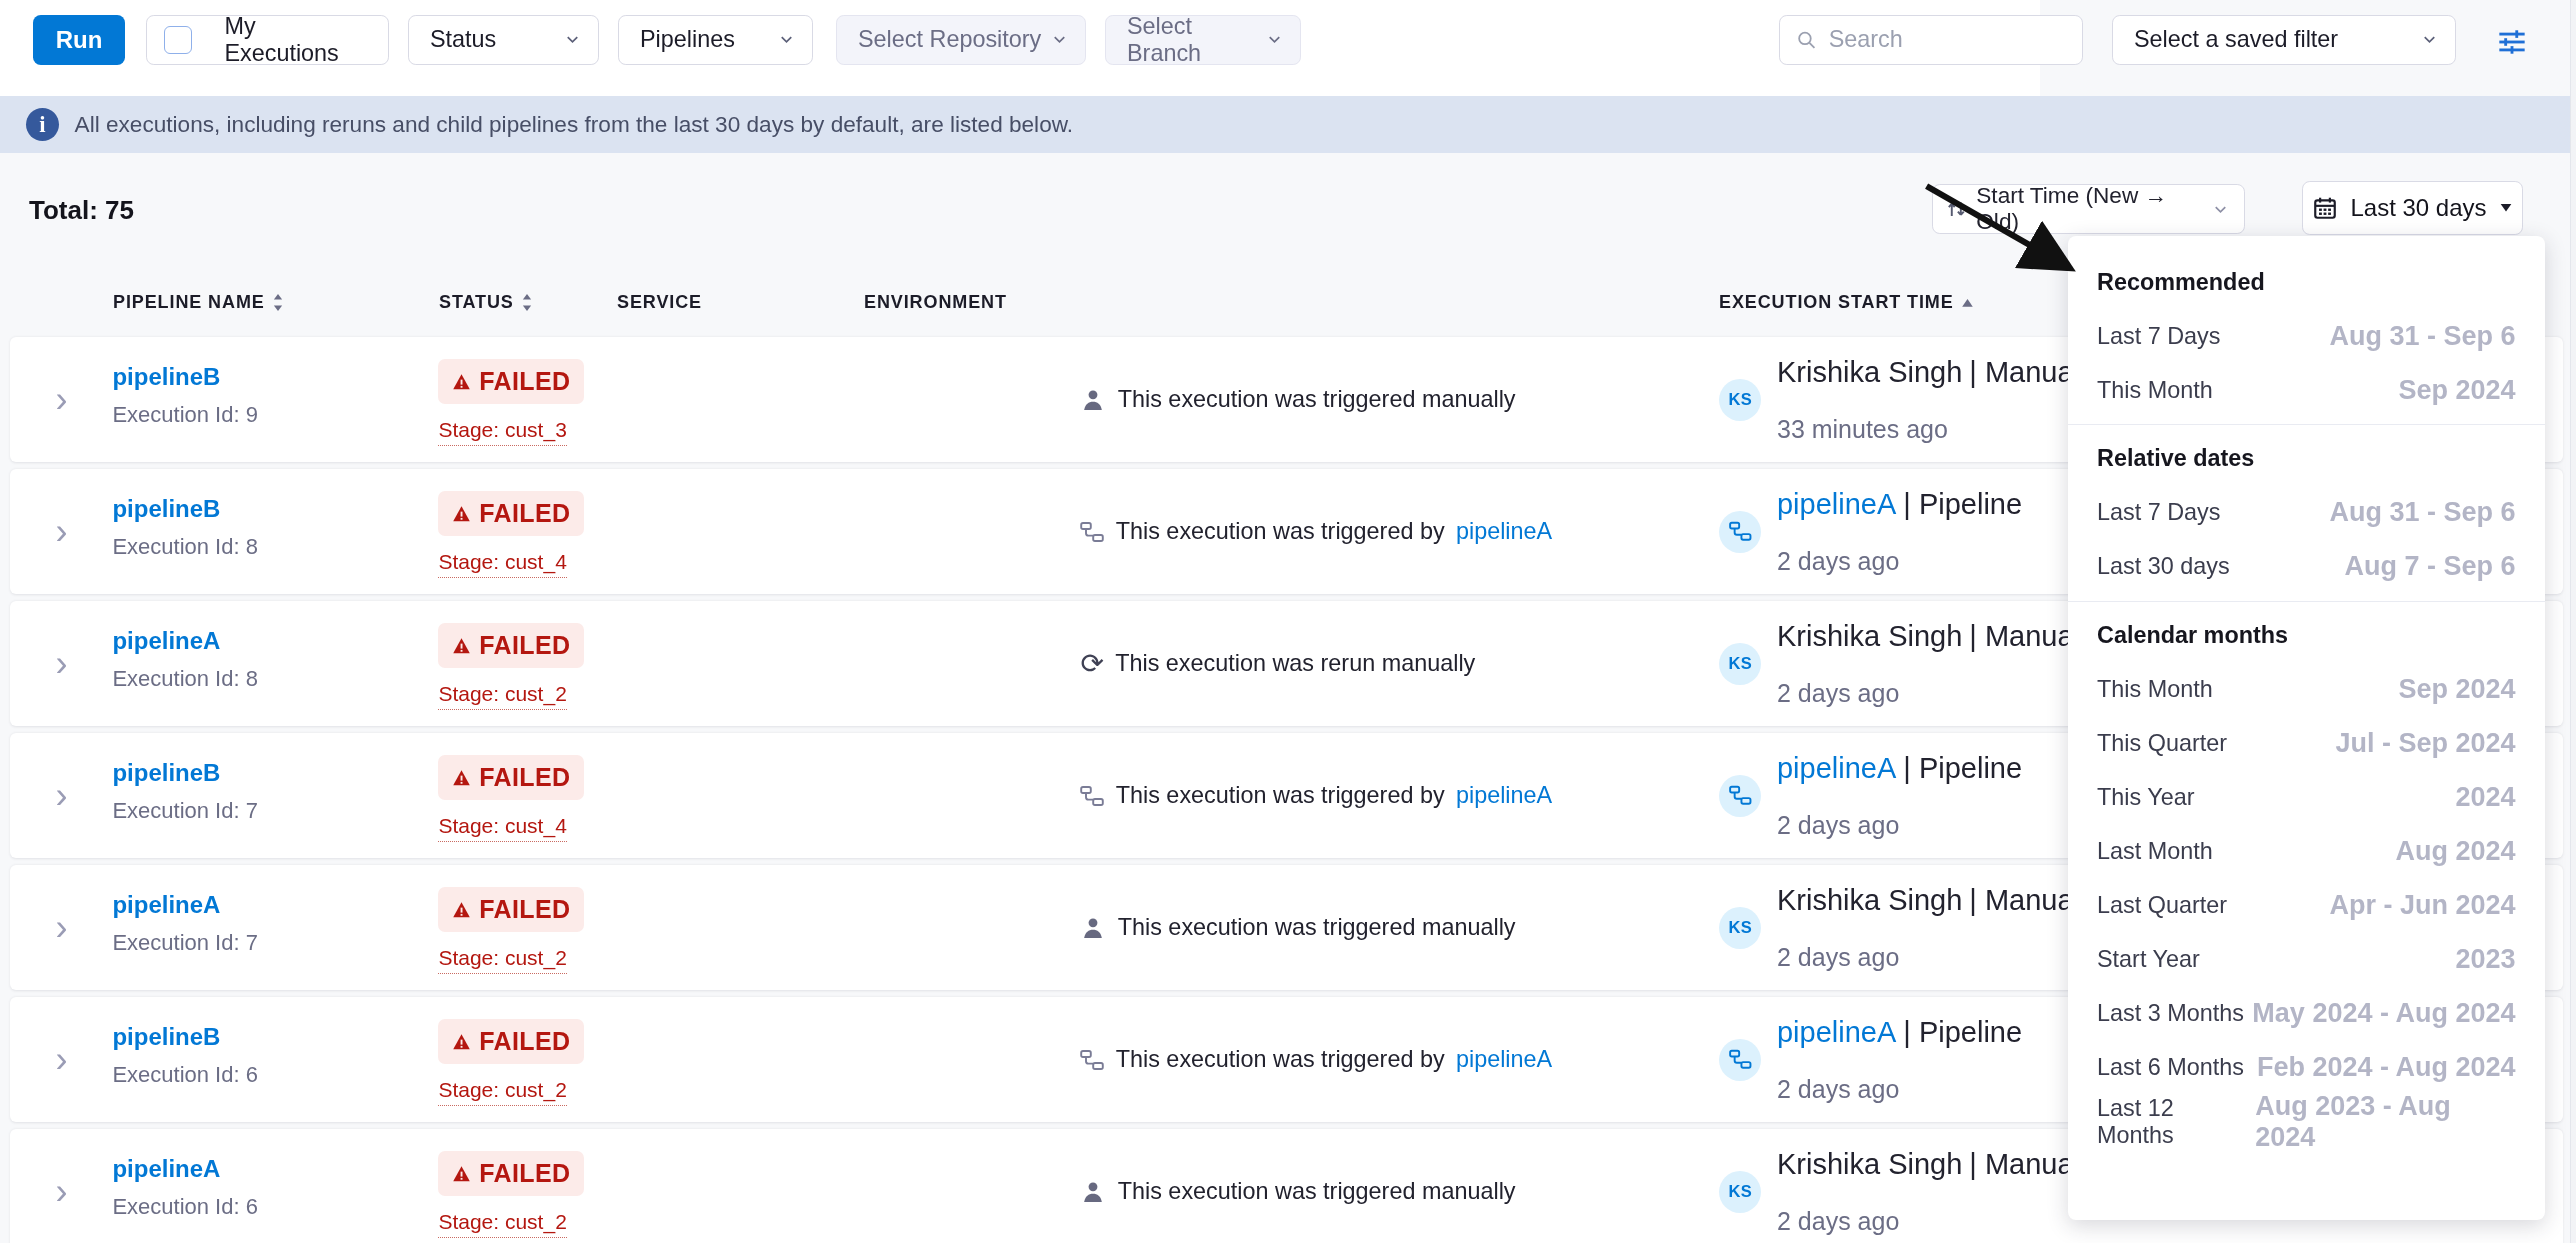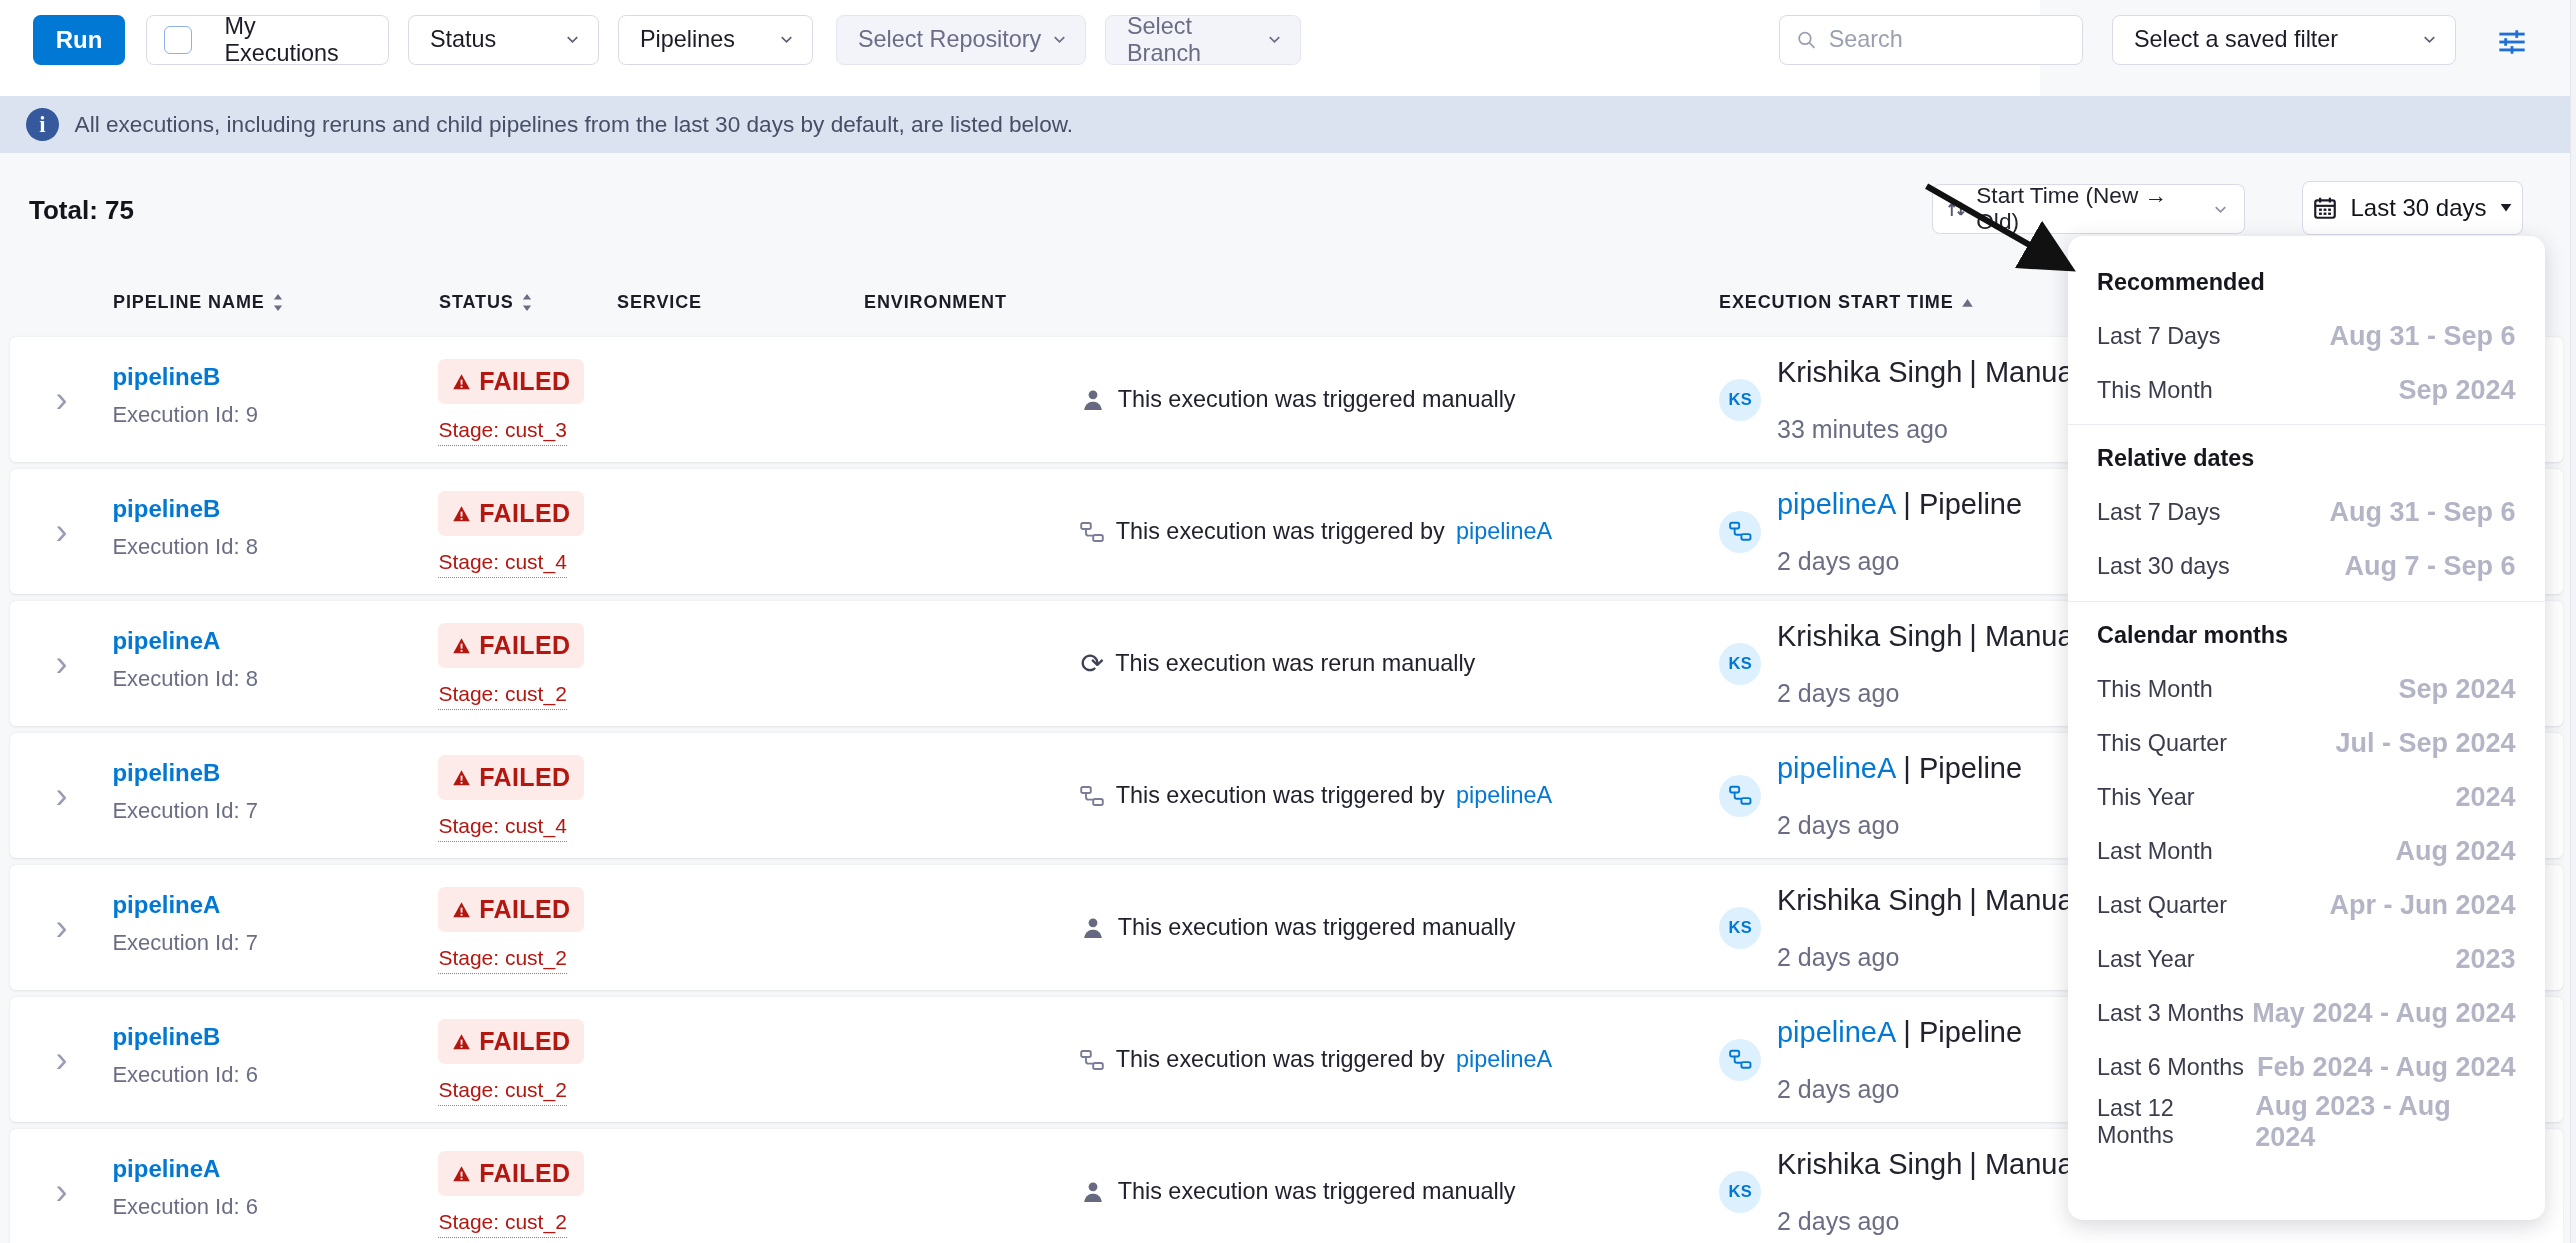--- a/index.html
+++ b/index.html
@@ -69,21 +69,21 @@
   .row-card:not(.trigger-manual) .trigger-icon-manual { display:none; }
   .row-card:not(.trigger-rerun)  .trigger-icon-rerun  { display:none; }
   .row-card:not(.trigger-pipeline) .trigger-icon-pipeline { display:none; }
   .row-card:not(.trigger-pipeline) .trigger-link { display:none; }
   .row-card:not(.starter-user) .avatar-user { display:none; }
   .row-card:not(.starter-pipeline) .avatar-pipeline { display:none; }
   .row-card:not(.starter-pipeline) .starter-link { display:none; }
   .row-card:not(.starter-user) .starter-name { display:none; }
 
   
-  .date-menu { position:absolute; left:2068px; top:236px; width:477px; height:984px; background:#fff; border-radius:15px; box-shadow:0 5.2px 21px rgba(40,41,61,.18); padding:19px 0 17.4px 0; z-index:5; }
+  .date-menu { position:absolute; left:2068px; top:236px; width:477px; height:984px; background:#fff; border-radius:8px; box-shadow:0 5.2px 21px rgba(40,41,61,.18); padding:19px 0 17.4px 0; z-index:5; }
   .menu-header { height:54px; display:flex; align-items:center; padding:0 29.5px 0 29px; font-size:23.4px; font-weight:600; color:#16161e; }
   .menu-item { height:54px; display:flex; align-items:center; justify-content:space-between; padding:0 29.5px 0 29px; cursor:pointer; }
   .menu-item .mi-label { font-size:23.4px; color:#3b3d4d; }
   .menu-item .mi-value { font-size:27px; color:#b3b5c6;font-weight:bold; }
   .menu-item.menu-link .mi-label { color:#0278d5; }
   .menu-divider { display:none; height:0.9px; background:#e9ebf2; margin:7px 0; }
   .menu-divider.show { display:block; }
 
   
   .annot { position:absolute; left:1911px; top:172px; z-index:9; pointer-events:none; }
@@ -590,21 +590,21 @@
     <span class="mi-label">Last Month</span>
     <span class="mi-value">Aug 2024</span>
   </div>
 
   <div class="menu-item">
     <span class="mi-label">Last Quarter</span>
     <span class="mi-value">Apr - Jun 2024</span>
   </div>
 
   <div class="menu-item">
-    <span class="mi-label">Last Year</span>
+    <span class="mi-label">Start Year</span>
     <span class="mi-value">2023</span>
   </div>
 
   <div class="menu-item">
     <span class="mi-label">Last 3 Months</span>
     <span class="mi-value">May 2024 - Aug 2024</span>
   </div>
 
   <div class="menu-item">
     <span class="mi-label">Last 6 Months</span>

